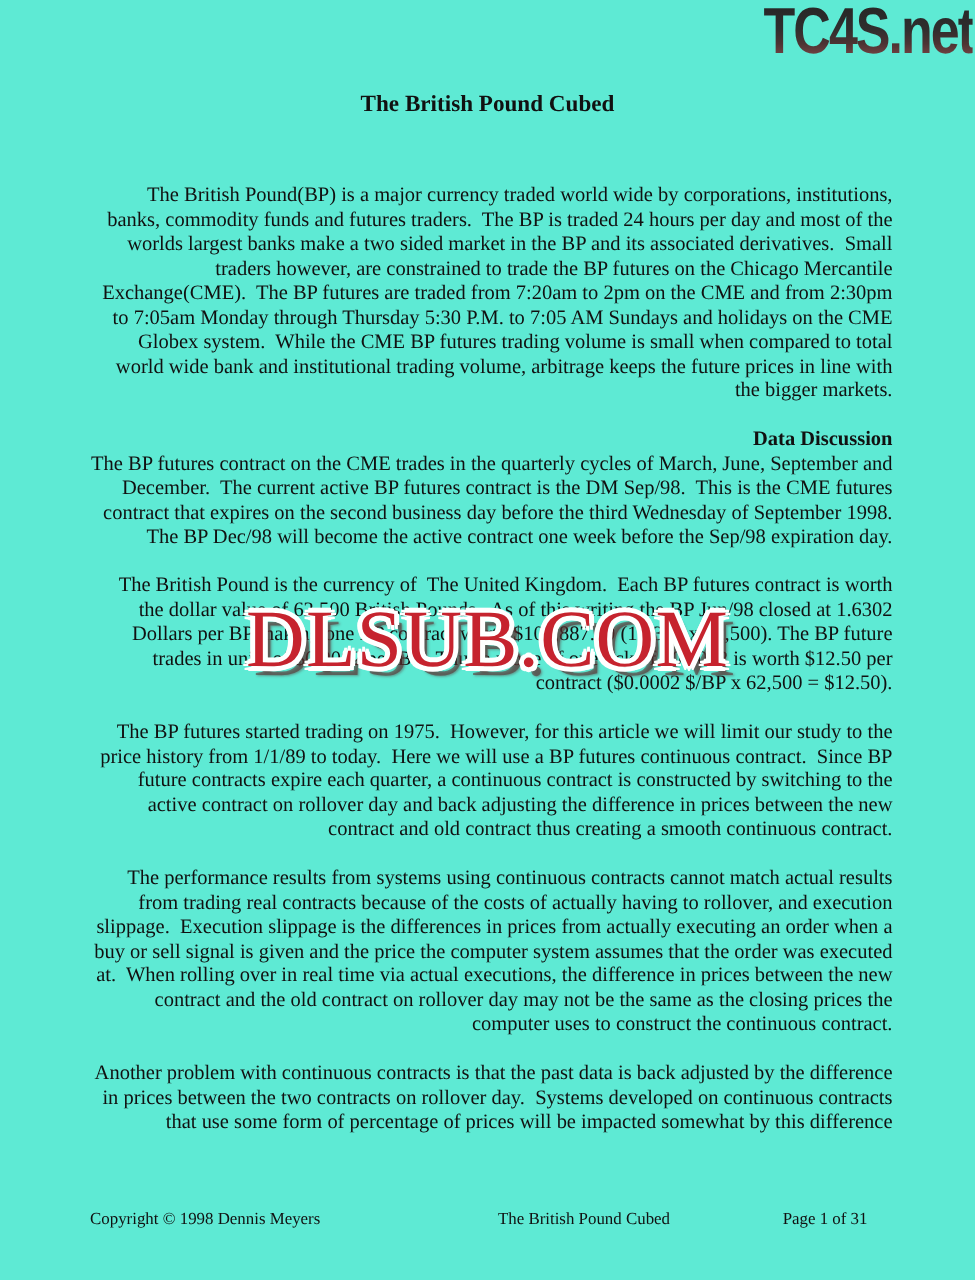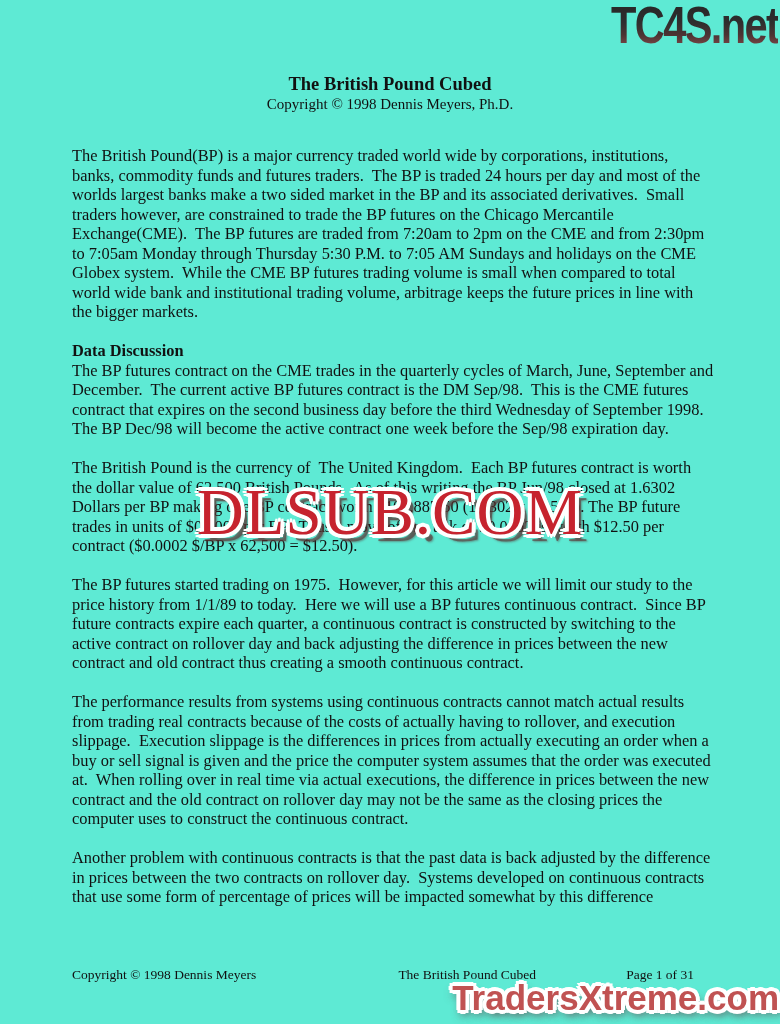--- a/index.html
+++ b/index.html
@@ -49,21 +49,21 @@
     font-size:15px;
     line-height:19px;
   }
 
   
   .doc-body{
     position:absolute;
     top:146px; left:72px; width:642px;
     font-size:16.4px;
     line-height:19.5px;
-    text-align:left;
+    text-align:right;
   }
   .section{ margin:0 0 19.5px 0; }
   .section-heading{ font-weight:bold; }
   .section-text{ white-space:pre-wrap; }
 
   
   .watermark-dlsub{
     position:absolute;
     top:487px; left:50%;
     transform:translateX(-50%);
@@ -118,21 +118,20 @@
 </style>
 </head>
 <body>
 
 <div class="page">
 
   <div class="logo-tc4s">TC4S.net</div>
 
   <div class="doc-header">
     <div class="doc-title">The British Pound Cubed</div>
-    <div class="doc-subtitle">Copyright © 1998 Dennis Meyers, Ph.D.</div>
   </div>
 
   <div class="doc-body">
     <div class="section">
       <div class="section-text">The British Pound(BP) is a major currency traded world wide by corporations, institutions, banks, commodity funds and futures traders.  The BP is traded 24 hours per day and most of the worlds largest banks make a two sided market in the BP and its associated derivatives.  Small traders however, are constrained to trade the BP futures on the Chicago Mercantile Exchange(CME).  The BP futures are traded from 7:20am to 2pm on the CME and from 2:30pm to 7:05am Monday through Thursday 5:30 P.M. to 7:05 AM Sundays and holidays on the CME Globex system.  While the CME BP futures trading volume is small when compared to total world wide bank and institutional trading volume, arbitrage keeps the future prices in line with the bigger markets.</div>
     </div>
 
     <div class="section">
       <div class="section-heading">Data Discussion</div>
       <div class="section-text">The BP futures contract on the CME trades in the quarterly cycles of March, June, September and December.  The current active BP futures contract is the DM Sep/98.  This is the CME futures contract that expires on the second business day before the third Wednesday of September 1998.  The BP Dec/98 will become the active contract one week before the Sep/98 expiration day.</div>
@@ -156,15 +155,14 @@
   </div>
 
   <div class="watermark-dlsub">DLSUB.COM</div>
 
   <div class="doc-footer">
     <span class="footer-left">Copyright © 1998 Dennis Meyers</span>
     <span class="footer-center">The British Pound Cubed</span>
     <span class="footer-right">Page 1 of 31</span>
   </div>
 
-  <div class="watermark-traders">TradersXtreme.com</div>
 
 </div>
 
 </body></html>

